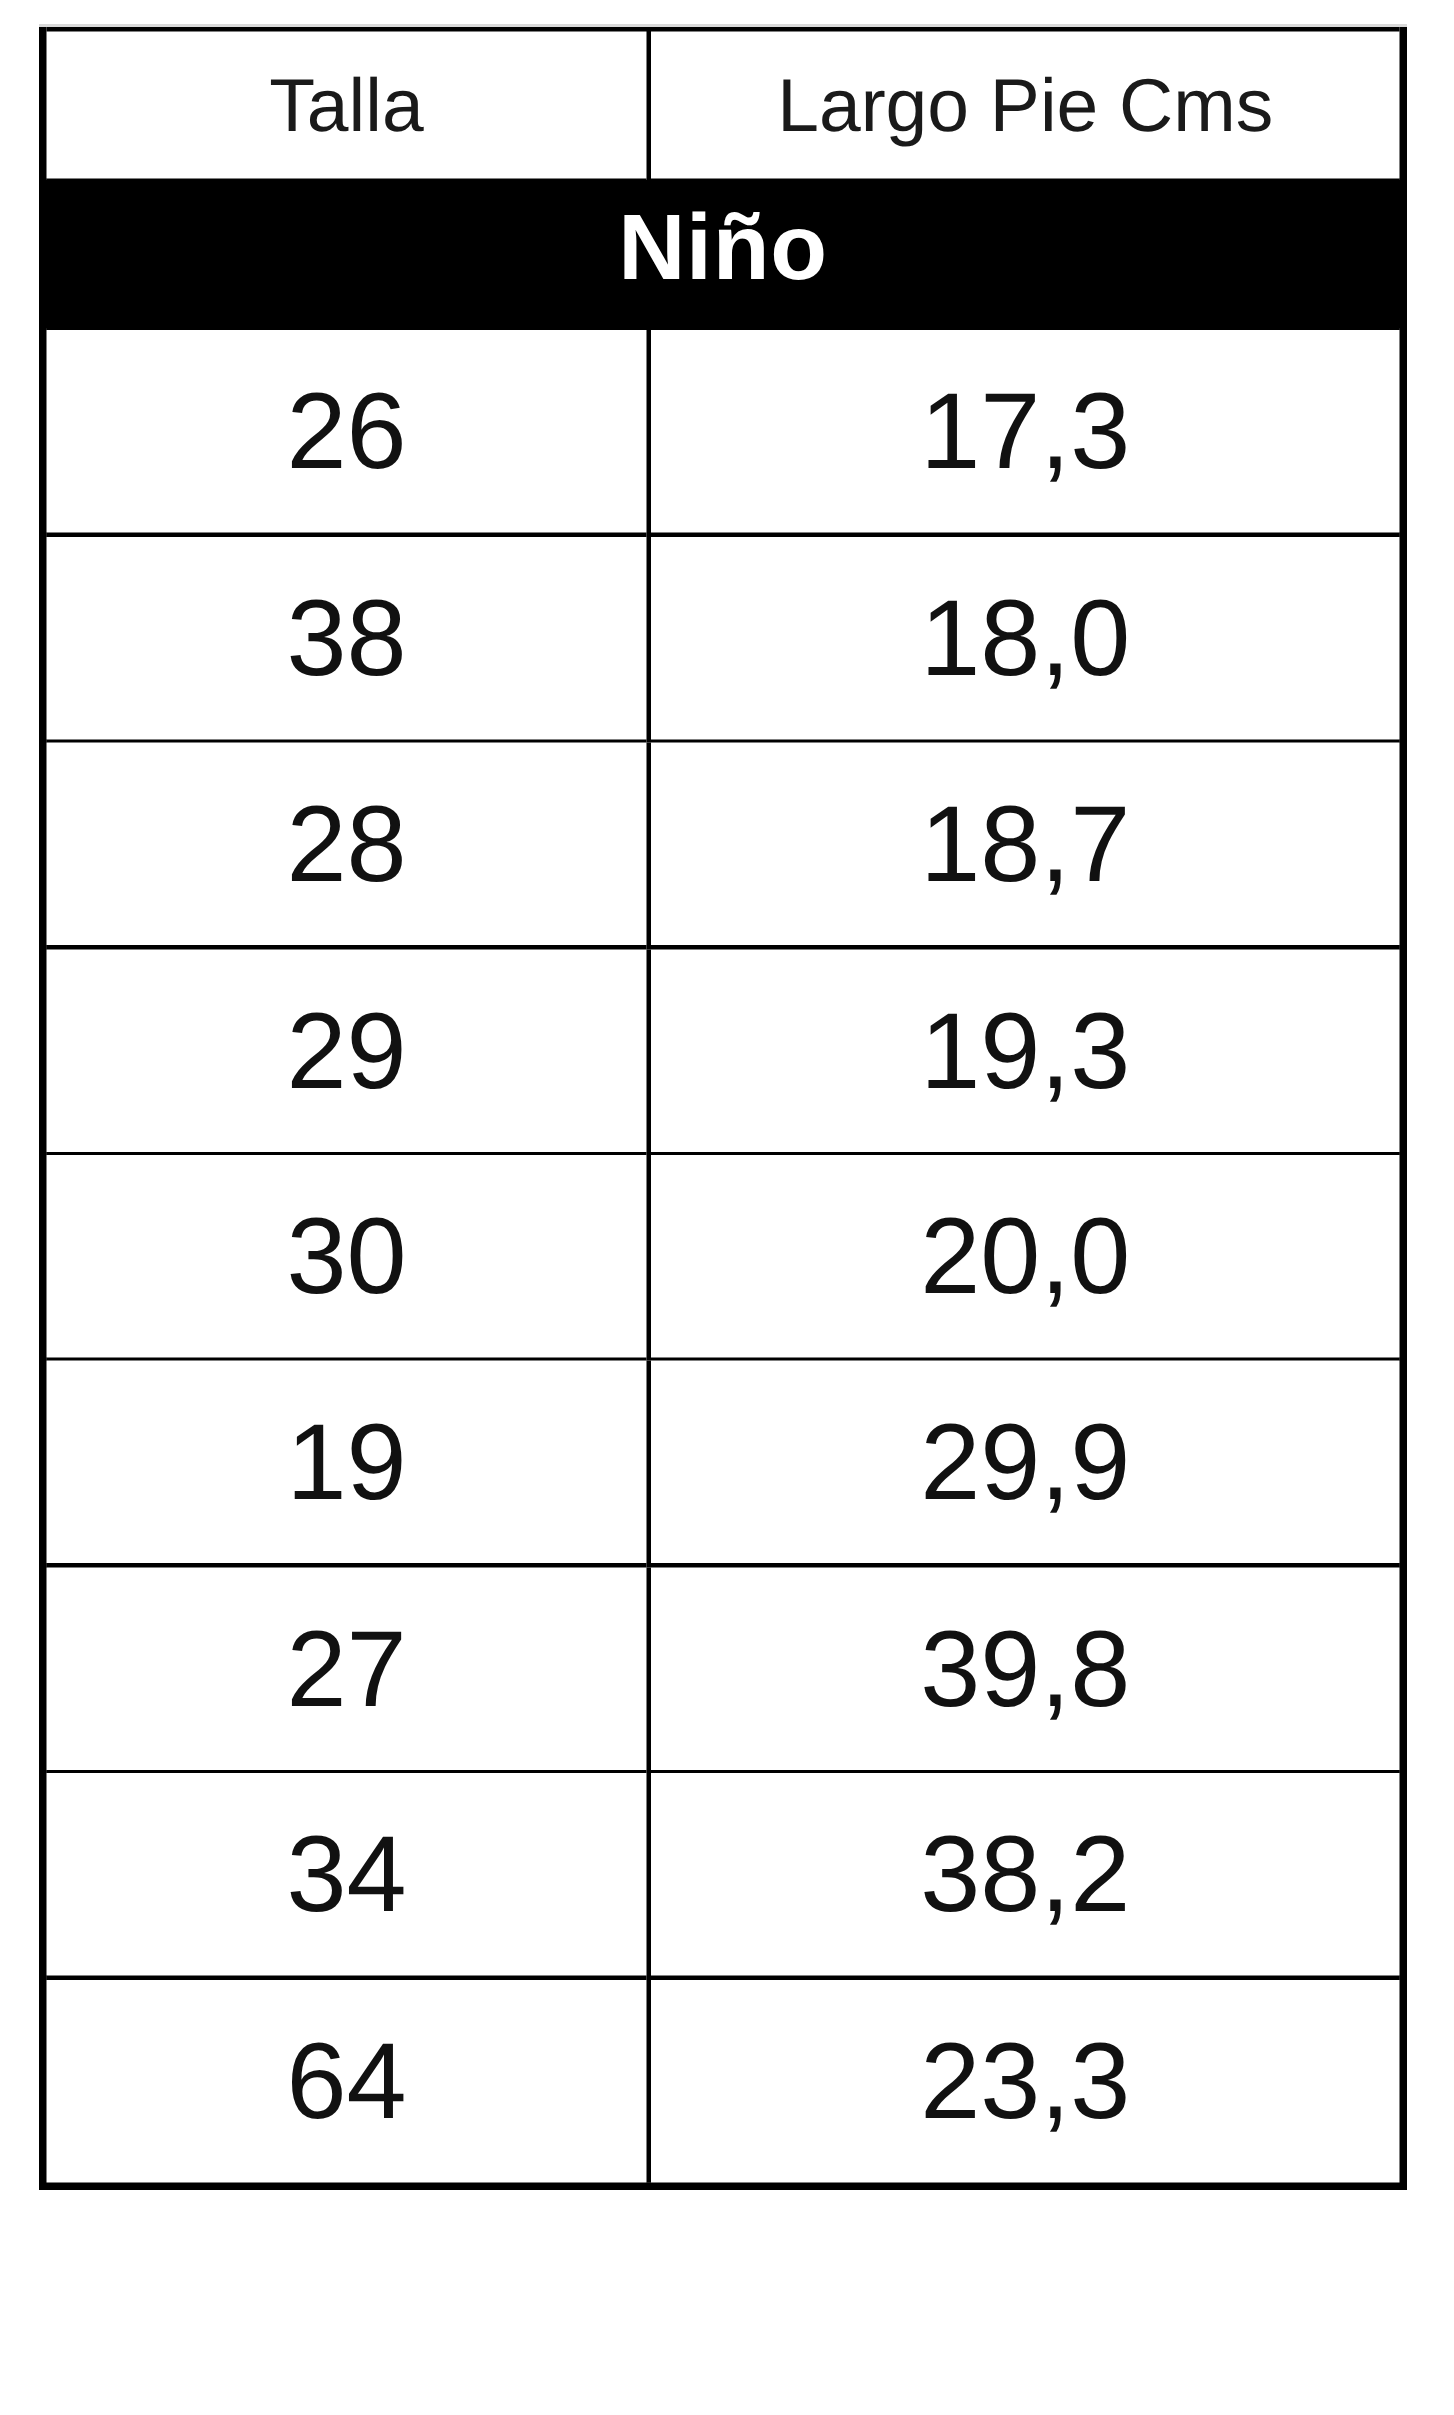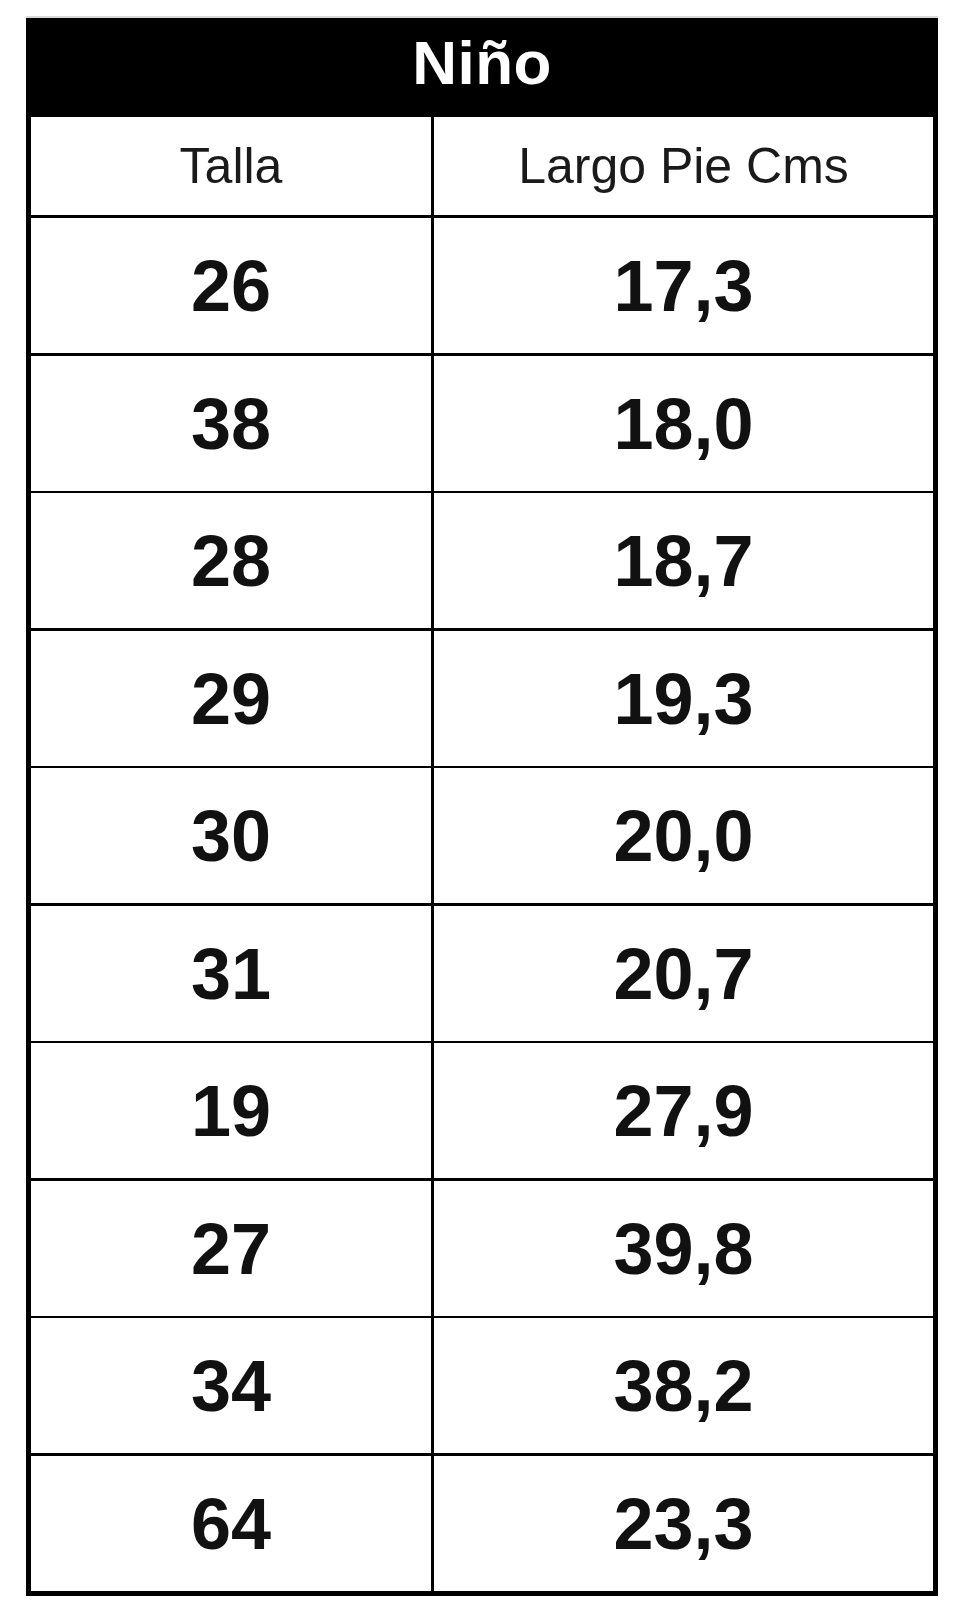--- a/index.html
+++ b/index.html
@@ -72,21 +72,21 @@
     border-top: 3px solid #000000;
     border-bottom: 2px solid #000000;
     padding: 0;
   }
   .col-head.cell-left  { border-right: 3px solid #000000; }
 
   
   .data-cell {
     height: 135px;
     font-size: 72px;
-    font-weight: bold;
+    font-weight: normal;
     color: #111111;
     text-align: center;
     vertical-align: middle;
     background: #ffffff;
     border-top: 2px solid #000000;
     padding: 0;
     line-height: 1;
   }
   .data-cell.cell-left  { border-right: 3px solid #000000; }
 
@@ -101,25 +101,25 @@
   <div class="top-hairline"></div>
 
   <table class="size-table">
     <colgroup>
       <col class="col-talla">
       <col class="col-largo">
     </colgroup>
 
     <thead>
       <tr>
-        <th class="title-cell" colspan="2">Niño</th>
+        <th class="col-head cell-left">Talla</th>
+        <th class="col-head cell-right">Largo Pie Cms</th>
       </tr>
       <tr>
-        <th class="col-head cell-left">Talla</th>
-        <th class="col-head cell-right">Largo Pie Cms</th>
+        <th class="title-cell" colspan="2">Niño</th>
       </tr>
     </thead>
 
     <tbody>
       <tr class="rule-heavy">
         <td class="data-cell cell-left">26</td>
         <td class="data-cell cell-right">17,3</td>
       </tr>
       <tr class="rule-heavy">
         <td class="data-cell cell-left">38</td>
@@ -130,27 +130,23 @@
         <td class="data-cell cell-right">18,7</td>
       </tr>
       <tr class="rule-heavy">
         <td class="data-cell cell-left">29</td>
         <td class="data-cell cell-right">19,3</td>
       </tr>
       <tr>
         <td class="data-cell cell-left">30</td>
         <td class="data-cell cell-right">20,0</td>
       </tr>
-      <tr class="rule-heavy">
-        <td class="data-cell cell-left">31</td>
-        <td class="data-cell cell-right">20,7</td>
-      </tr>
       <tr>
         <td class="data-cell cell-left">19</td>
-        <td class="data-cell cell-right">27,9</td>
+        <td class="data-cell cell-right">29,9</td>
       </tr>
       <tr class="rule-heavy">
         <td class="data-cell cell-left">27</td>
         <td class="data-cell cell-right">39,8</td>
       </tr>
       <tr>
         <td class="data-cell cell-left">34</td>
         <td class="data-cell cell-right">38,2</td>
       </tr>
       <tr class="rule-heavy">

